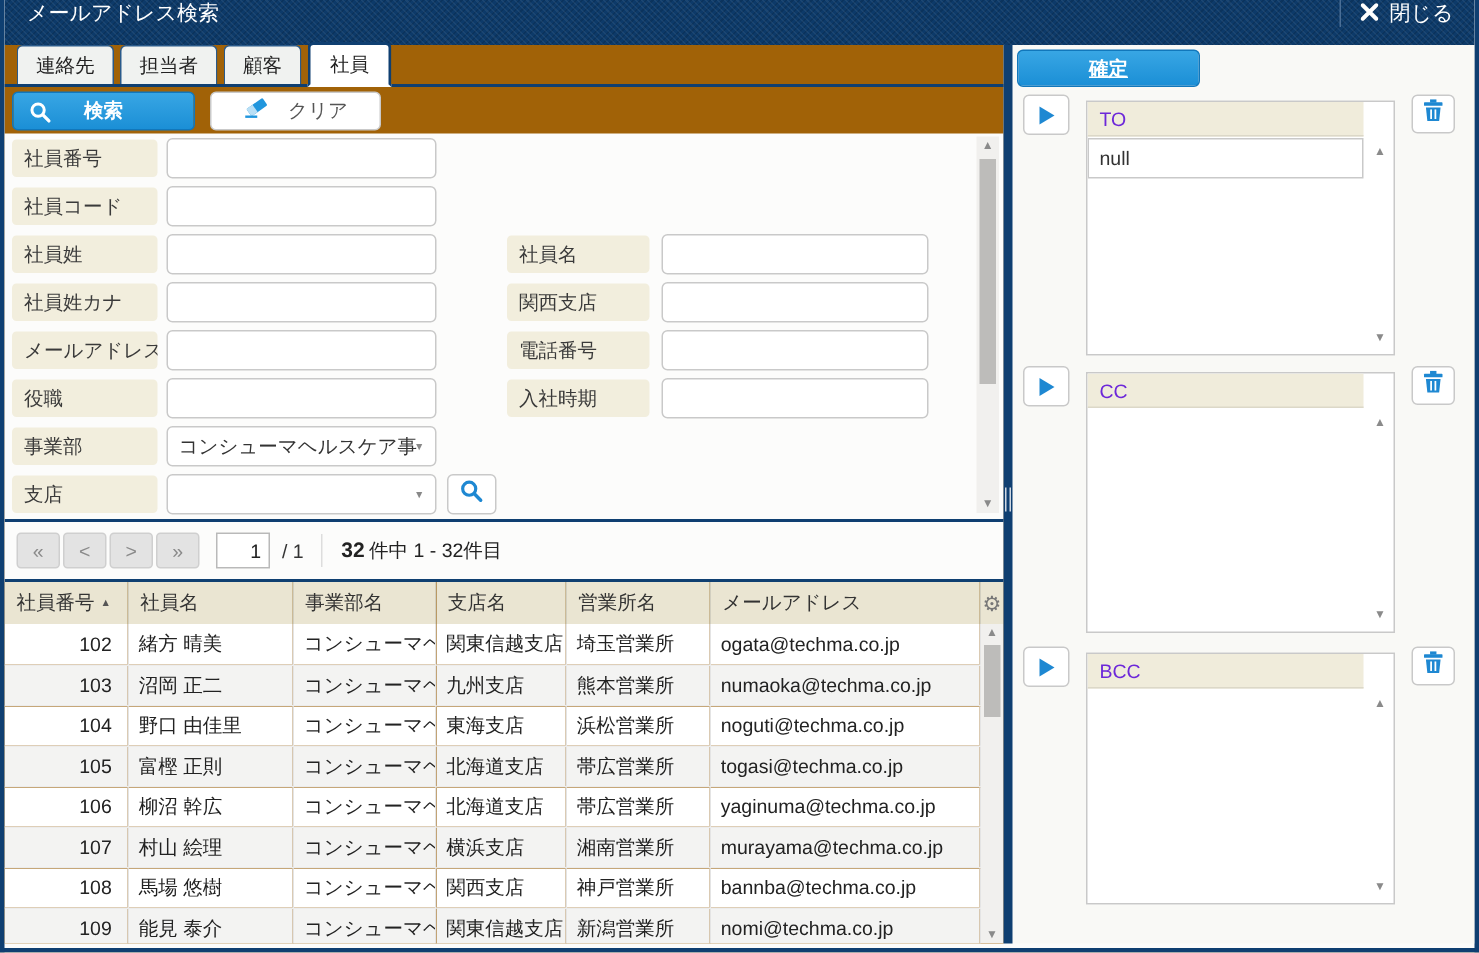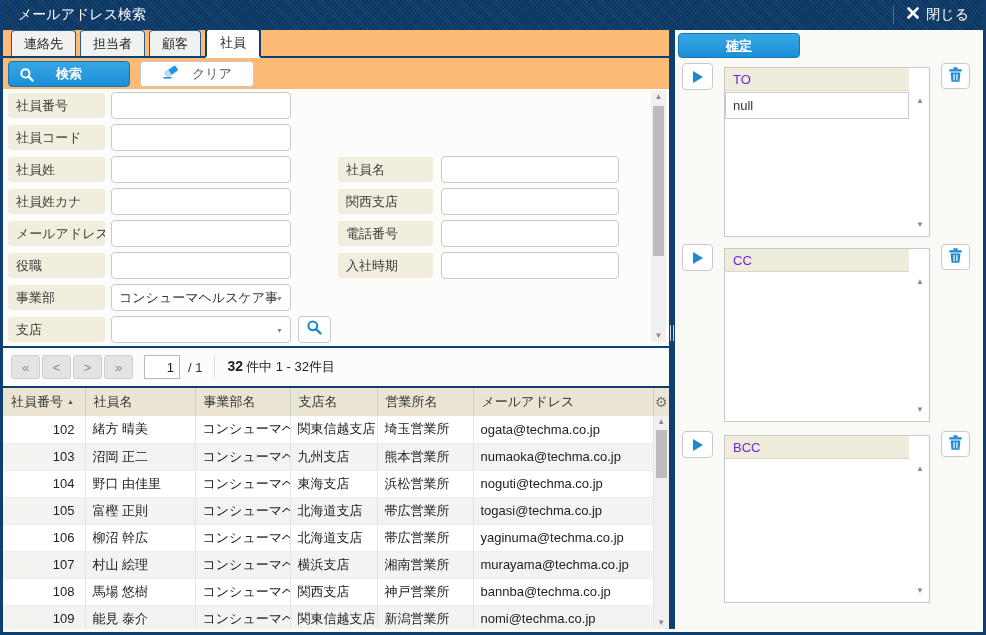--- a/index.html
+++ b/index.html
@@ -7,31 +7,31 @@
   body { font-family:"Liberation Sans","DejaVu Sans",sans-serif; }
 
   .dialog{ position:relative; width:986px; height:635px; background:#fcfcfb;
     border:3px solid #0f3f71; border-top:none; overflow:hidden; }
 
   
   .titlebar{ height:30px; background:#0d3a69;
     background-image:
       repeating-linear-gradient(45deg, rgba(255,255,255,.06) 0 1px, transparent 1px 3px),
       repeating-linear-gradient(-45deg, rgba(0,0,0,.12) 0 1px, transparent 1px 3px);
-    display:flex; align-items:center; color:#fff;font-family:Liberation Serif, serif; }
+    display:flex; align-items:flex-start; color:#fff; }
   .titlebar .title{ font-size:14px; padding-left:15px; }
   .close-wrap{ margin-left:auto; display:flex; align-items:center; }
   .close-sep{ width:1px; height:18px; background:#4a6e96; margin-right:13px; }
   .close-btn{ display:flex; align-items:center; gap:7px; padding-right:14px; cursor:pointer;
     color:#fff; font-size:14px; }
 
   .body{ display:flex; height:599px; }
 
   
-  .left-panel{ width:666px; display:flex; flex-direction:column; background:#fdba74; }
+  .left-panel{ width:666px; display:flex; flex-direction:column; background:#a16207; }
 
   .tabs{ height:28px; border-bottom:2px solid #0f3f71; display:flex; align-items:flex-end;
     gap:4px; padding-left:8px; position:relative; }
   .tab{ background:#f0f2f0; border:1px solid #2a5a8a; border-bottom:none;
     border-radius:4px 4px 0 0; padding:4px 12px 3px; font-size:13px; color:#222; cursor:pointer; }
   .tab.active{ background:#fff; border:2px solid #0f3f71; border-bottom:2px solid #fff;
     margin-bottom:-2px; z-index:2; padding:4px 13px 4px; }
 
   .toolbar{ height:31px; display:flex; align-items:center; gap:10px; padding-left:5px; }
   .btn-primary{ width:122px; height:26px; background:linear-gradient(#38a6e4,#1b8fd6);

